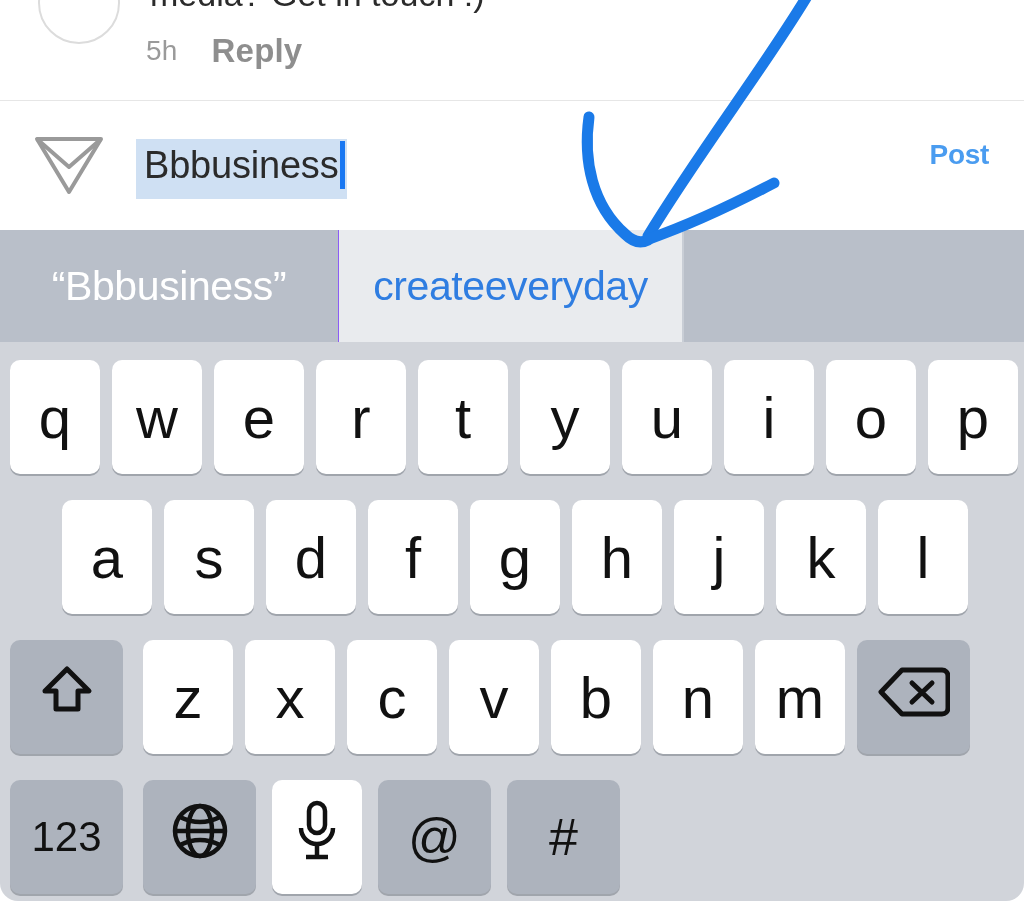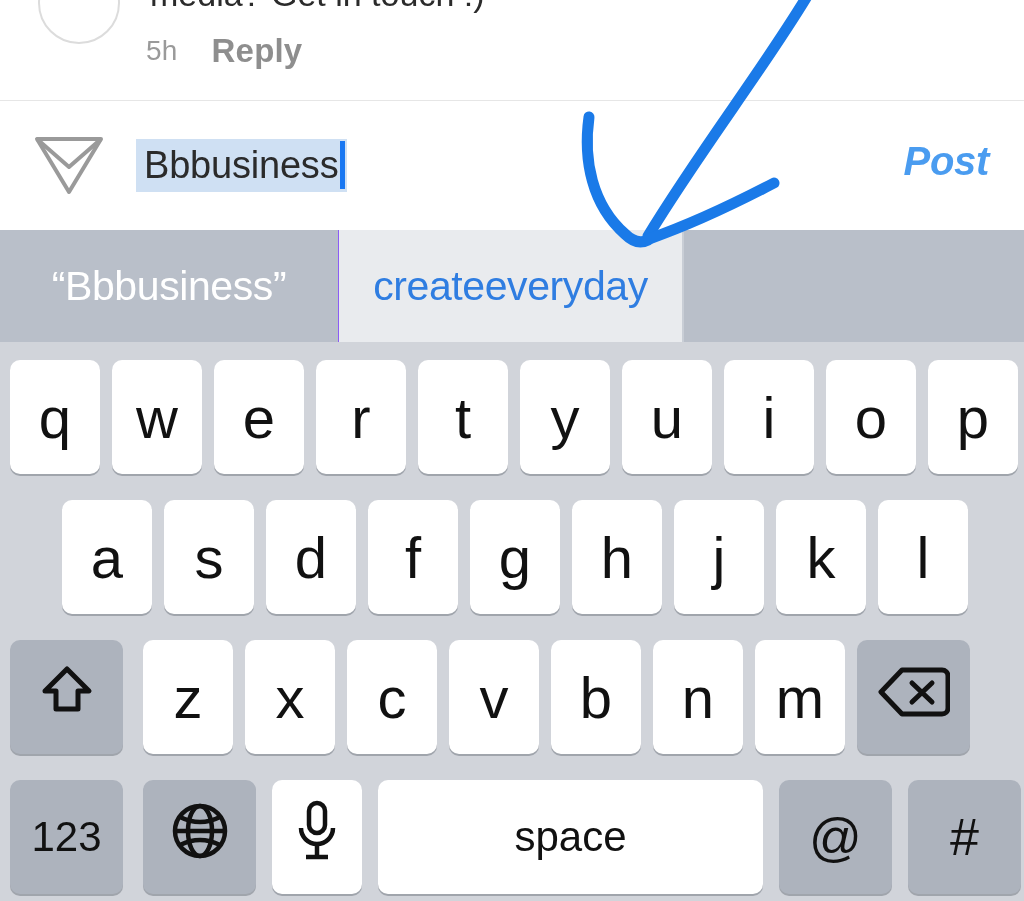--- a/index.html
+++ b/index.html
@@ -10,20 +10,21 @@
   body {
     font-family: "Liberation Sans", sans-serif;
     -webkit-font-smoothing: antialiased;
   }
   #screen {
     position: relative;
     width: 1024px;
     height: 901px;
     overflow: hidden;
     background: #ffffff;
+    border-radius: 18px;
   }
 
   
   .comment-area {
     position: absolute;
     left: 0; top: 0;
     width: 1024px;
     height: 101px;
     background: #ffffff;
   }
@@ -84,44 +85,43 @@
     left: 34px; top: 33px;
     width: 70px; height: 62px;
   }
   .compose-input {
     position: absolute;
     left: 136px; top: 38px;
     height: 52px;
     display: flex;
     align-items: center;
     background: #cfe0f3;
-    padding: 0 2px 1px 8px;
+    padding: 0 2px 8px 8px;
   }
   .compose-value {
     font-size: 38px;
     color: #2b2b2b;
     letter-spacing: -.2px;
     white-space: nowrap;
   }
   .caret {
     display: inline-block;
     width: 5px;
     height: 48px;
     background: #1877f2;
     margin-left: 2px;
   }
   .post-button {
     position: absolute;
     right: 35px; top: 38px;
-    font-size: 40px;
+    font-size: 28px;
     font-weight: 700;
     color: #4a9cf0;
     letter-spacing: -.3px;
     cursor: pointer;
-    font-style: italic;
   }
 
   
   .suggestion-bar {
     position: absolute;
     left: 0; top: 230px;
     width: 1024px;
     height: 112px;
     background: #b9bfc9;
     display: flex;
@@ -317,21 +317,20 @@
       <div class="key mic">
         <span>
           <svg width="44" height="62" viewBox="0 0 44 62" fill="none">
             <rect x="14" y="3" width="16" height="30" rx="8" stroke="#111" stroke-width="4.5" fill="none"></rect>
             <path d="M6 28 A16 16 0 0 0 38 28" stroke="#111" stroke-width="4.5" fill="none"></path>
             <line x1="22" y1="44" x2="22" y2="56" stroke="#111" stroke-width="4.5"></line>
             <line x1="11" y1="57" x2="33" y2="57" stroke="#111" stroke-width="4.5"></line>
           </svg>
         </span>
       </div>
-      <div class="key space">space</div>
       <div class="key dark at">@</div>
       <div class="key dark hash">#</div>
     </div>
   </div>
 
   <svg class="annotation" viewBox="0 0 1024 901">
 
     <path d="M812 -12 C770 60 700 150 648 236" stroke="#1a7ae8" stroke-width="11" stroke-linecap="round" fill="none"></path>
 
     <path d="M589 117 C583 160 592 205 625 234 C632 241 640 244 648 240" stroke="#1a7ae8" stroke-width="11" stroke-linecap="round" fill="none"></path>

